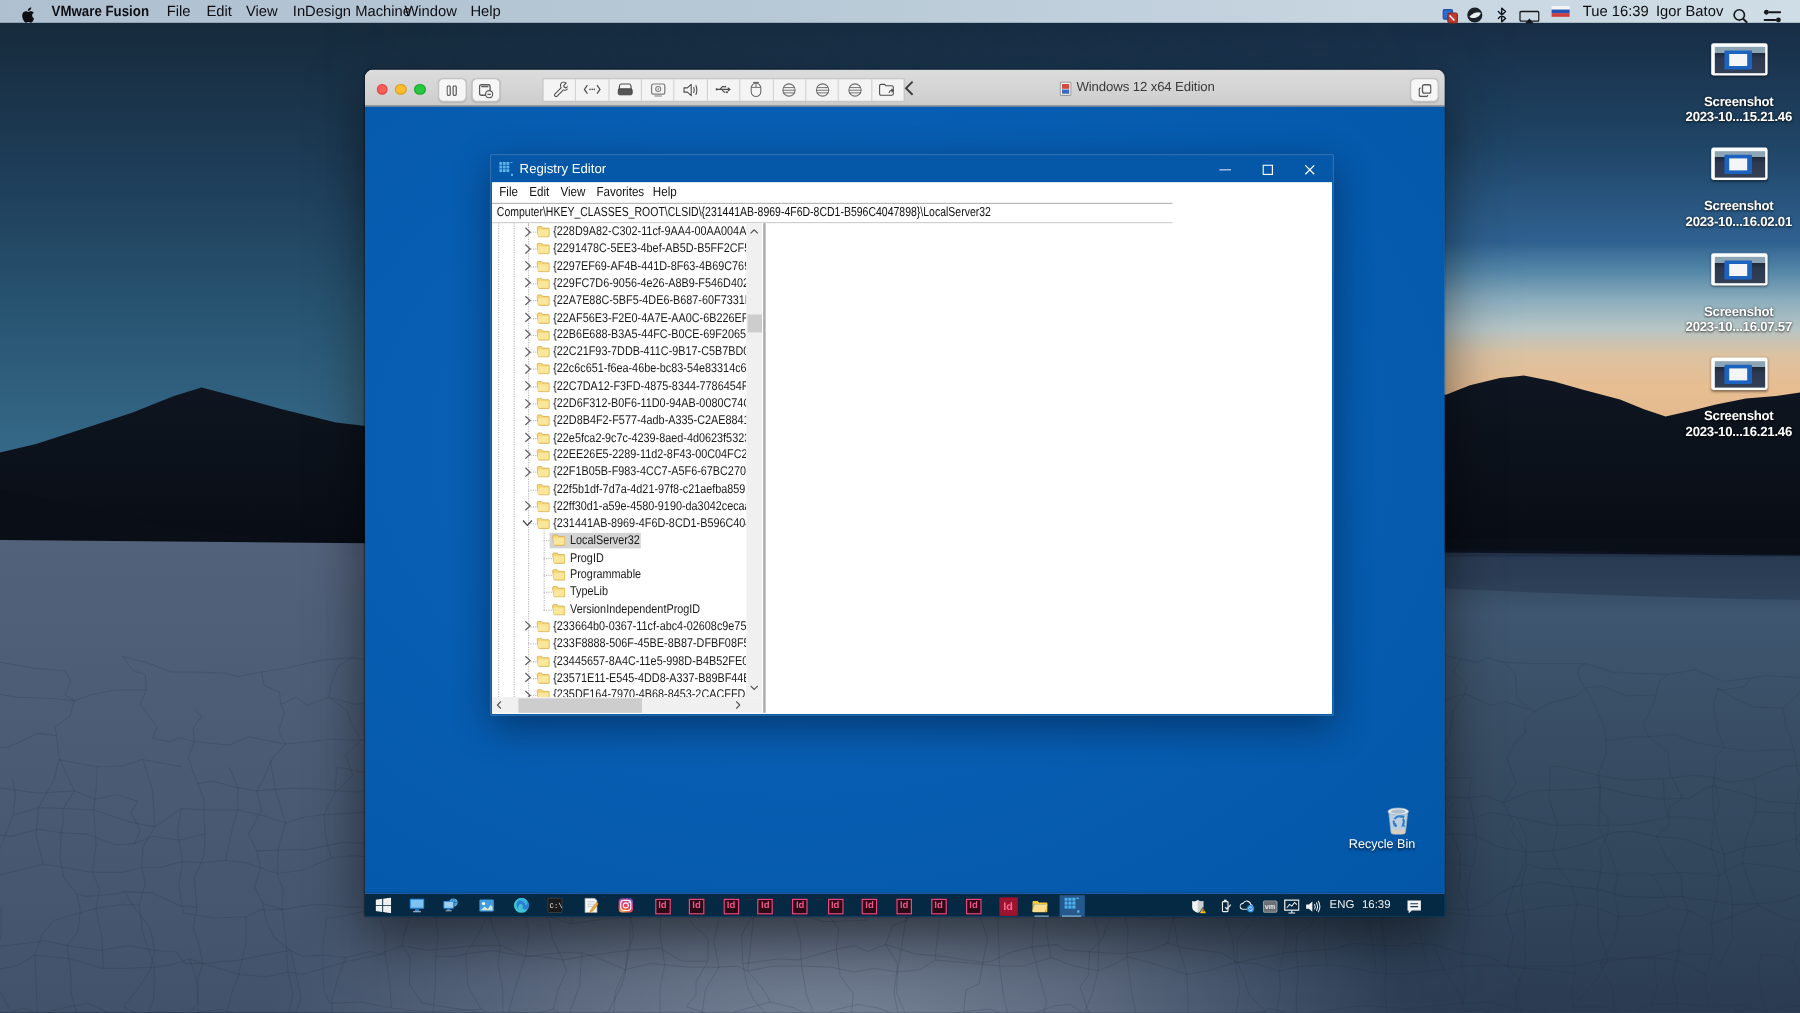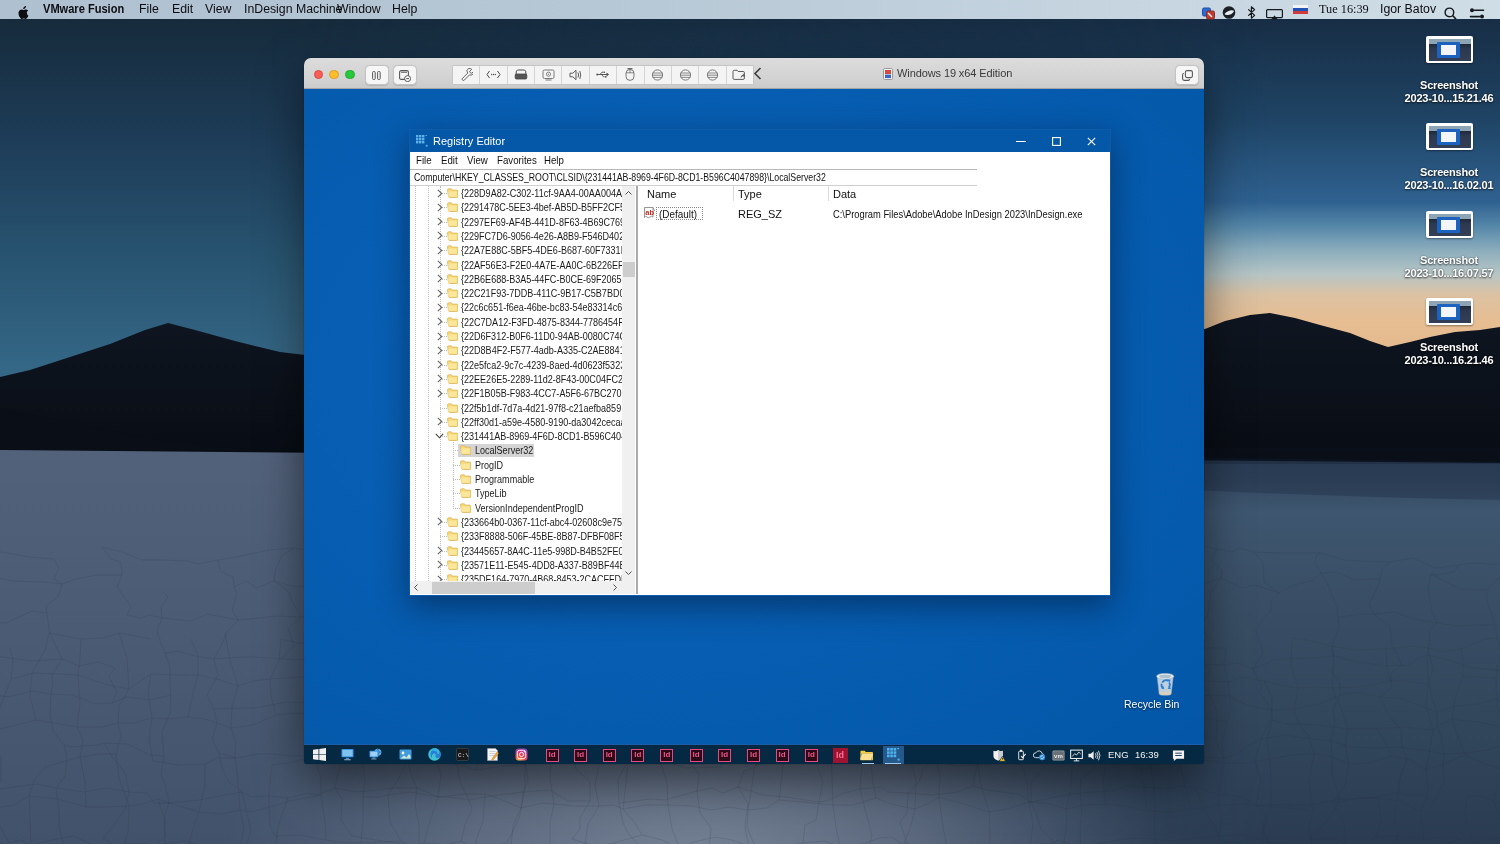--- a/index.html
+++ b/index.html
@@ -148,21 +148,21 @@
     </svg>
   <svg class="mb" style="left:1266px;top:4.5px;" width="17" height="11" viewBox="0 0 17 11">
       <rect x="0.6" y="0.6" width="15.8" height="8" rx="1" fill="none" stroke="#15191e" stroke-width="1.2"></rect>
       <path d="M5,10.4h7l-3.5-4z" fill="#15191e"></path>
     </svg>
   <div class="mb" style="left:1293px;top:4.5px;height:10px;width:15px;">
     <div style="height:3.4px;background:#f4f4f4;"></div>
       <div style="height:3.3px;background:#2352b5;"></div>
       <div style="height:3.3px;background:#cf3a3a;"></div>
   </div>
-  <div class="mb" style="left:1319px;font-family:Liberation Serif, serif;">Tue 16:39</div>
+  <div class="mb" style="left:1319px;">Tue 16:39</div>
   <div class="mb" style="left:1380px;">Igor Batov</div>
   <svg class="mb" style="left:1444px;top:3.5px;" width="13" height="13" viewBox="0 0 13 13">
       <circle cx="5.4" cy="5.4" r="4.3" fill="none" stroke="#15191e" stroke-width="1.4"></circle>
       <path d="M8.6,8.6l3.4,3.4" stroke="#15191e" stroke-width="1.6"></path>
     </svg>
   <svg class="mb" style="left:1469px;top:4px;" width="16" height="11" viewBox="0 0 16 11">
       <path d="M5.5,2.2h9" stroke="#15191e" stroke-width="1.6" stroke-linecap="round"></path>
       <circle cx="3" cy="2.2" r="2" fill="#15191e"></circle>
       <path d="M1.5,8.6h9" stroke="#15191e" stroke-width="1.6" stroke-linecap="round"></path>
       <circle cx="13" cy="8.6" r="2" fill="#15191e"></circle>
@@ -301,21 +301,21 @@
         </div>
     </div>
     <svg style="position:absolute;left:449px;top:9px;" width="9" height="13" viewBox="0 0 9 13">
         <path d="M7.5,1L2,6.5L7.5,12" fill="none" stroke="#3e3e3e" stroke-width="1.6"></path>
       </svg>
     <svg style="position:absolute;left:579px;top:9.5px;" width="10" height="12" viewBox="0 0 10 12">
         <rect x="0.5" y="0.5" width="9" height="11" rx="1" fill="#f4f4f4" stroke="#999"></rect>
         <rect x="2" y="2" width="6" height="4" fill="#d34a3e"></rect>
         <rect x="2" y="6.6" width="6" height="3.5" fill="#3c66c4"></rect>
       </svg>
-    <div id="vmtname">Windows 19 x64 Edition</div>
+    <div id="vmtname">Windows 12 x64 Edition</div>
     <div class="tbtn" style="left:871px;width:22px;">
       <svg style="position:absolute;left:5.5px;top:3.5px;" width="11" height="11" viewBox="0 0 11 11">
           <rect x="3.4" y="0.6" width="7" height="7" rx="1.6" fill="none" stroke="#585858" stroke-width="1.1"></rect>
           <path d="M1.8,3.2 q-1.2,0.2,-1.2,1.6v4 q0,1.6,1.6,1.6h4 q1.4,0,1.6-1.2" fill="none" stroke="#585858" stroke-width="1.1"></path>
         </svg>
     </div>
   </div>
   <div id="vmscreen">
     <div id="regedit">
       <div id="rtitle">
@@ -758,36 +758,20 @@
         <div id="hsb">
           <svg style="position:absolute;left:4px;top:3px;" width="4" height="7" viewBox="0 0 4 7">
               <path d="M3.5,0.5L0.5,3.5L3.5,6.5" fill="none" stroke="#505050" stroke-width="1"></path>
             </svg>
           <svg style="position:absolute;left:203px;top:3px;" width="4" height="7" viewBox="0 0 4 7">
               <path d="M0.5,0.5L3.5,3.5L0.5,6.5" fill="none" stroke="#505050" stroke-width="1"></path>
             </svg>
           <div style="position:absolute;left:22px;top:0.5px;width:103px;height:12px;background:#cdcdcd;"></div>
         </div>
         <div id="divider"></div>
-        <div id="rlist">
-          <div style="position:absolute;left:9px;top:2px;font-size:11px;">Name</div>
-          <div style="position:absolute;left:100px;top:2px;font-size:11px;">Type</div>
-          <div style="position:absolute;left:195px;top:2px;font-size:11px;">Data</div>
-          <div style="position:absolute;left:95px;top:0;width:1px;height:15px;background:#dcdcdc;"></div>
-          <div style="position:absolute;left:190px;top:0;width:1px;height:15px;background:#dcdcdc;"></div>
-          <svg style="position:absolute;left:5.5px;top:21px;" width="11" height="12" viewBox="0 0 11 12">
-              <path d="M0.5,0.5h8.5v9.5q-1.5,-1.5,-3,0t-3,0t-2.5,0.5z" fill="#fff" stroke="#8a8a8a" stroke-width="0.9"></path>
-              <path d="M9,0.5l1.5,3.5" stroke="#8a8a8a" stroke-width="0.9" fill="none"></path>
-              <text x="1.3" y="8" font-size="7.5" font-weight="bold" fill="#c22e1f" font-family="Liberation Sans">ab</text>
-            </svg>
-          <div style="position:absolute;left:17.5px;top:20.5px;width:47px;height:13.5px;border:1px dotted #888;box-sizing:border-box;"></div>
-          <div style="position:absolute;left:21px;top:21.5px;font-size:11px;transform:scaleX(0.9);transform-origin:0 50%;">(Default)</div>
-          <div style="position:absolute;left:100px;top:21.5px;font-size:11px;">REG_SZ</div>
-          <div style="position:absolute;left:195px;top:21.5px;font-size:11px;white-space:nowrap;transform:scaleX(0.85);transform-origin:0 50%;">C:\Program Files\Adobe\Adobe InDesign 2023\InDesign.exe</div>
-        </div>
       </div>
     </div>
     <div id="recycle">
       <svg style="position:absolute;left:850px;top:582px;" width="23" height="25" viewBox="0 0 23 25">
 <path d="M3.2,5.5 L5.2,23 q0.1,1.3,6,1.3 t6-1.3 L19.2,5.5 z" fill="#cdd9e4" opacity="0.92"></path>
 <path d="M3.2,5.5 L5.2,23 q0.1,1.3,6,1.3 t6-1.3 L19.2,5.5 z" fill="none" stroke="#98aabb" stroke-width="0.6"></path>
 <path d="M5.5,20 q5.7,1.9,11.5,0 l-0.3,3 q-0.1,1.1-5.5,1.1 t-5.5-1.1 z" fill="#d8cfbc"></path>
 <ellipse cx="11.2" cy="5.3" rx="8.6" ry="2.9" fill="#eef3f7"></ellipse>
 <ellipse cx="11.2" cy="5.3" rx="8.6" ry="2.9" fill="none" stroke="#9fb2c2" stroke-width="0.7"></ellipse>
 <ellipse cx="11.2" cy="5.3" rx="6.3" ry="1.9" fill="#aebfce"></ellipse>

